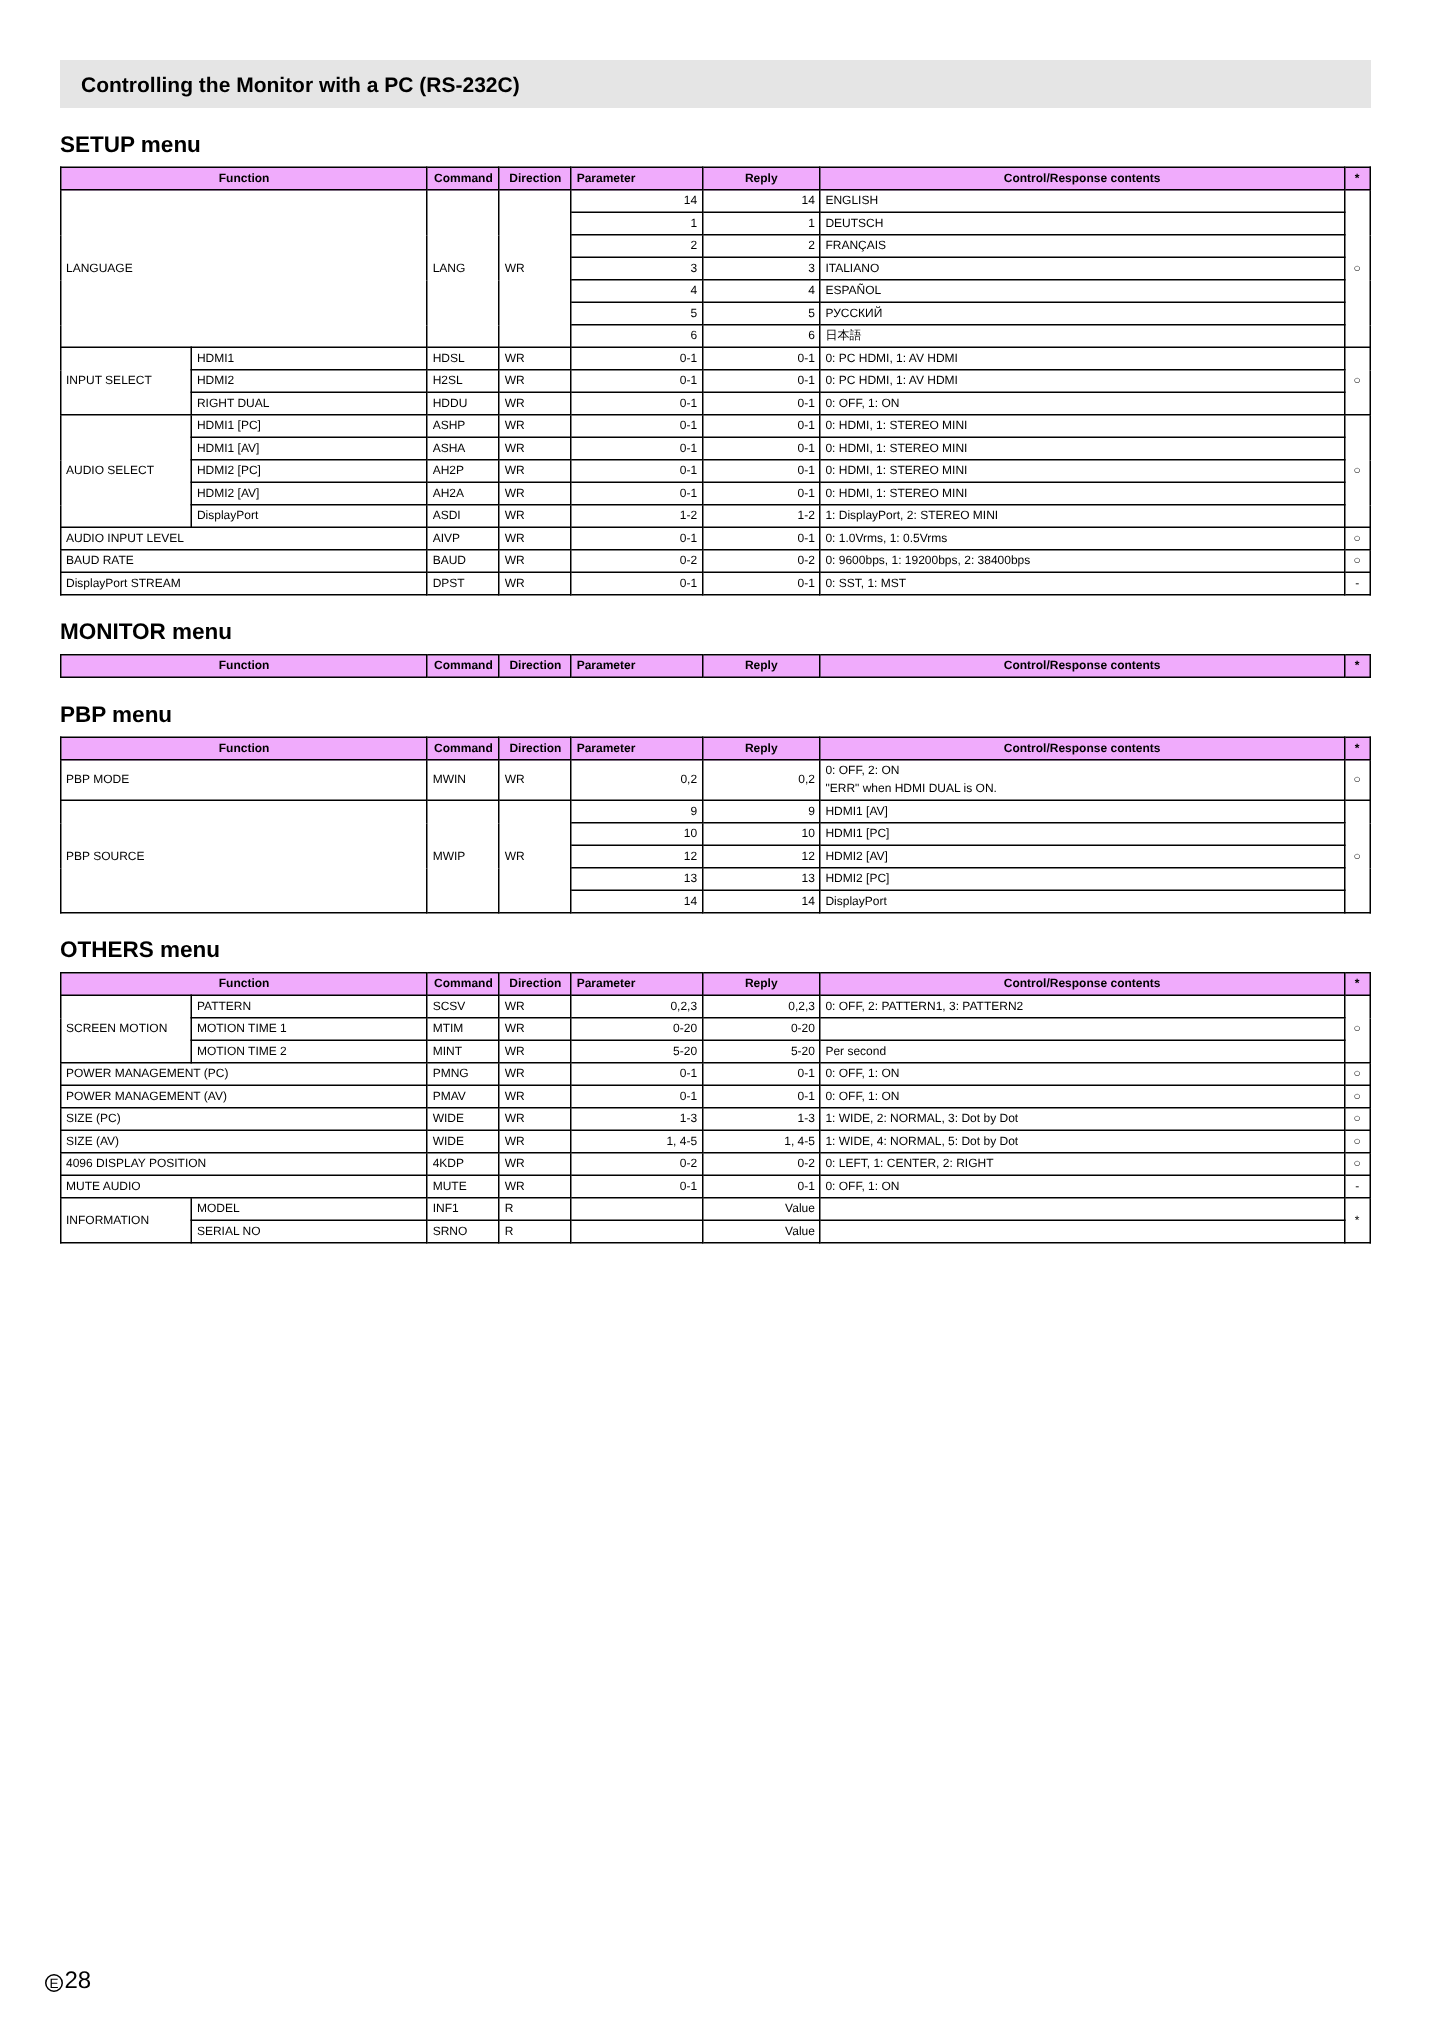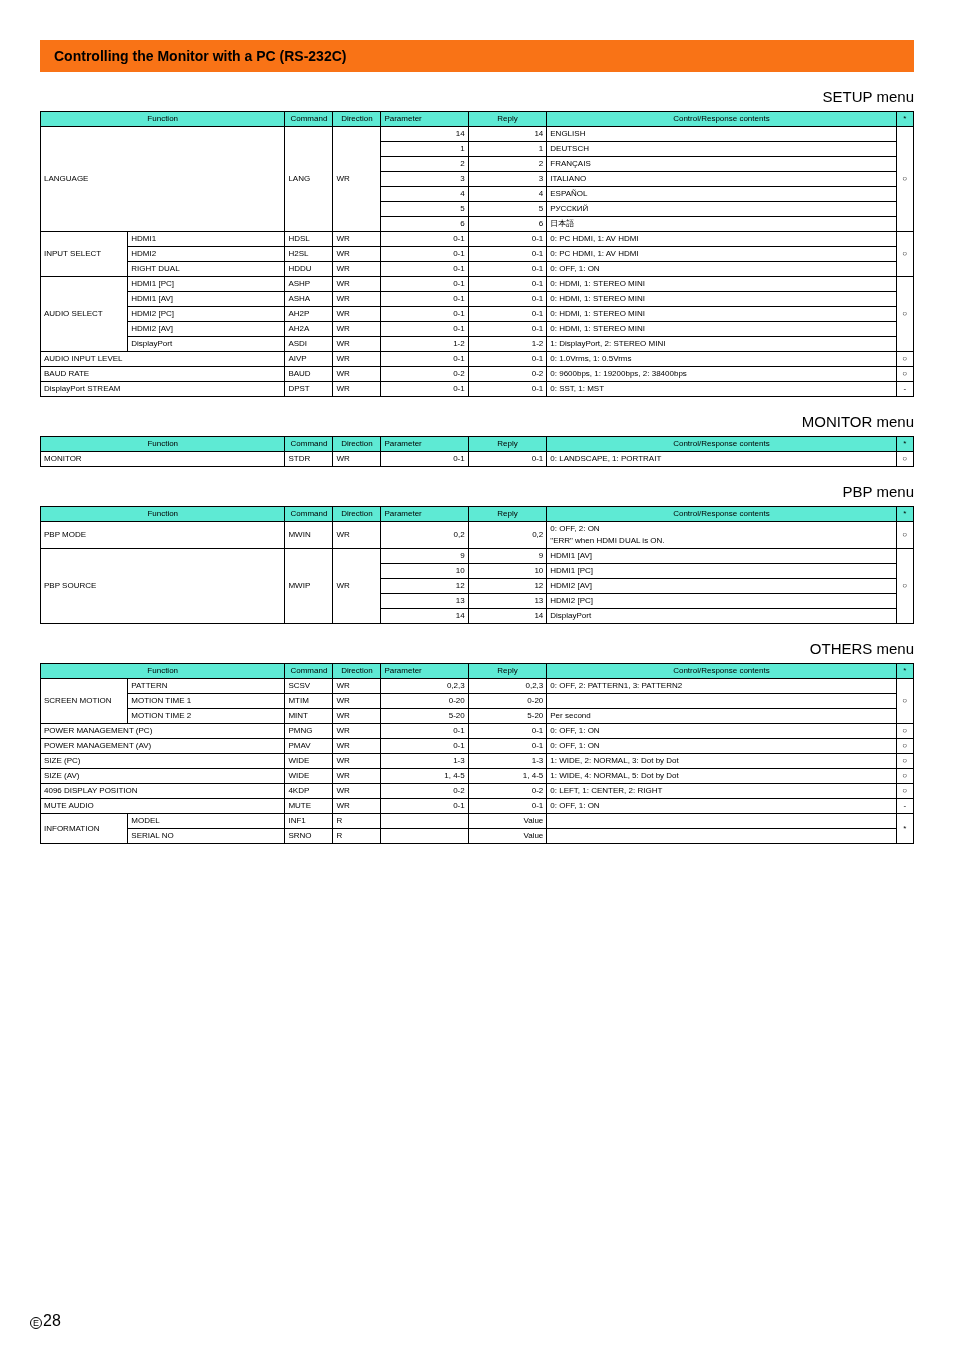--- a/index.html
+++ b/index.html
@@ -4,48 +4,47 @@
   <style>
     * { box-sizing: border-box; margin: 0; padding: 0; }
     body {
       font-family: Arial, Helvetica, sans-serif;
       background: #fff;
       padding: 40px;
       font-size: 9px;
       color: #000;
     }
     .section-header {
-      background: #f97316;
+      background: #e5e5e5;
       padding: 8px 14px;
       font-size: 14px;
       font-weight: bold;
       margin-bottom: 8px;
     }
     .menu-title {
       font-size: 15px;
-      font-weight: normal;
+      font-weight: bold;
       margin: 16px 0 6px 0;
-      text-align: right;
     }
     table {
       border-collapse: collapse;
       width: 100%;
       font-size: 8px;
     }
     th, td {
       border: 1px solid #000;
       padding: 1px 3px;
       text-align: left;
       vertical-align: middle;
       height: 14px;
       line-height: 12px;
     }
     th {
-      background: #5eead4;
-      font-weight: normal;
+      background: #f0abfc;
+      font-weight: bold;
       text-align: center;
     }
     .col-function { width: 28%; }
     .col-cmd { width: 5.5%; }
     .col-dir { width: 5.5%; }
     .col-param { width: 10%; text-align: left; }
     .col-reply { width: 9%; }
     .col-content { width: auto; }
     .col-star { width: 2%; text-align: center; }
     td.right { text-align: right; }
@@ -238,29 +237,20 @@
       <th style="width:28%">Function</th>
       <th class="col-cmd">Command</th>
       <th class="col-dir">Direction</th>
       <th class="col-param">Parameter</th>
       <th class="col-reply">Reply</th>
       <th>Control/Response contents</th>
       <th class="col-star">*</th>
     </tr>
   </thead>
   <tbody>
-    <tr>
-        <td>MONITOR</td>
-        <td>STDR</td>
-        <td>WR</td>
-        <td class="right">0-1</td>
-        <td class="right">0-1</td>
-        <td>0: LANDSCAPE, 1: PORTRAIT</td>
-        <td class="center">○</td>
-      </tr>
   </tbody>
 </table>
 
 <div class="menu-title">PBP menu</div>
 <table>
   <thead>
     <tr>
       <th style="width:28%">Function</th>
       <th class="col-cmd">Command</th>
       <th class="col-dir">Direction</th>

